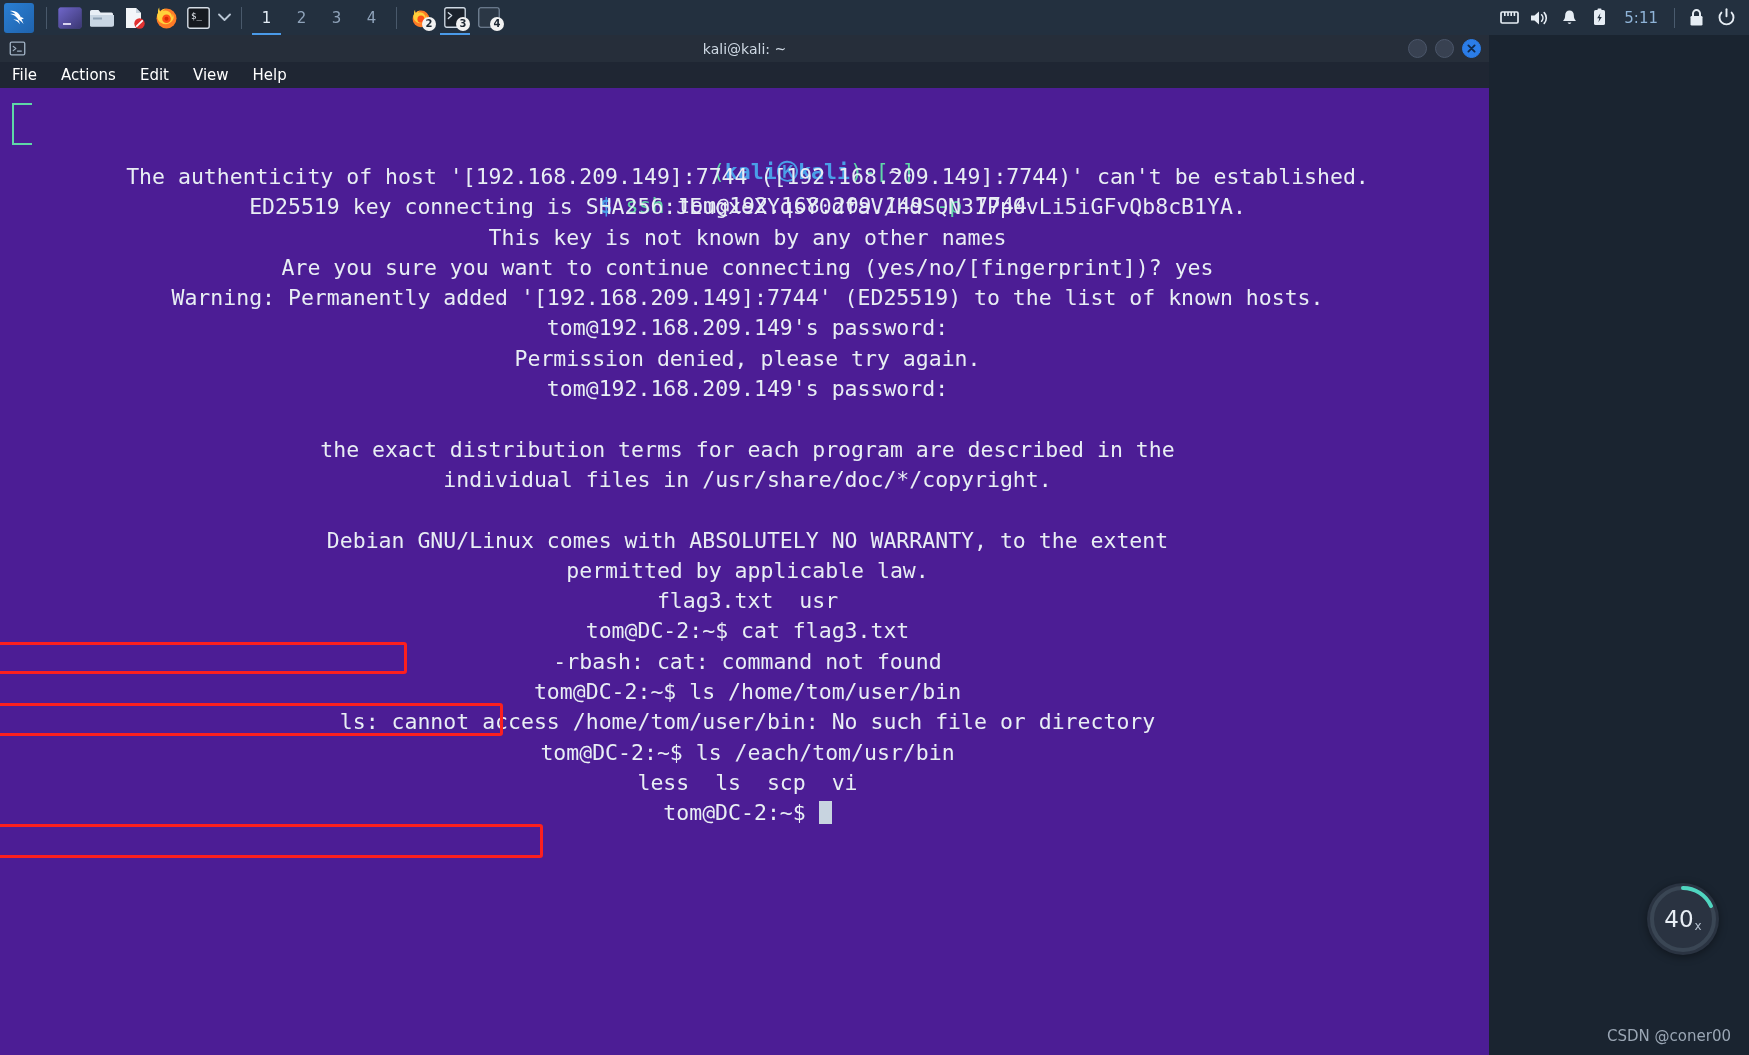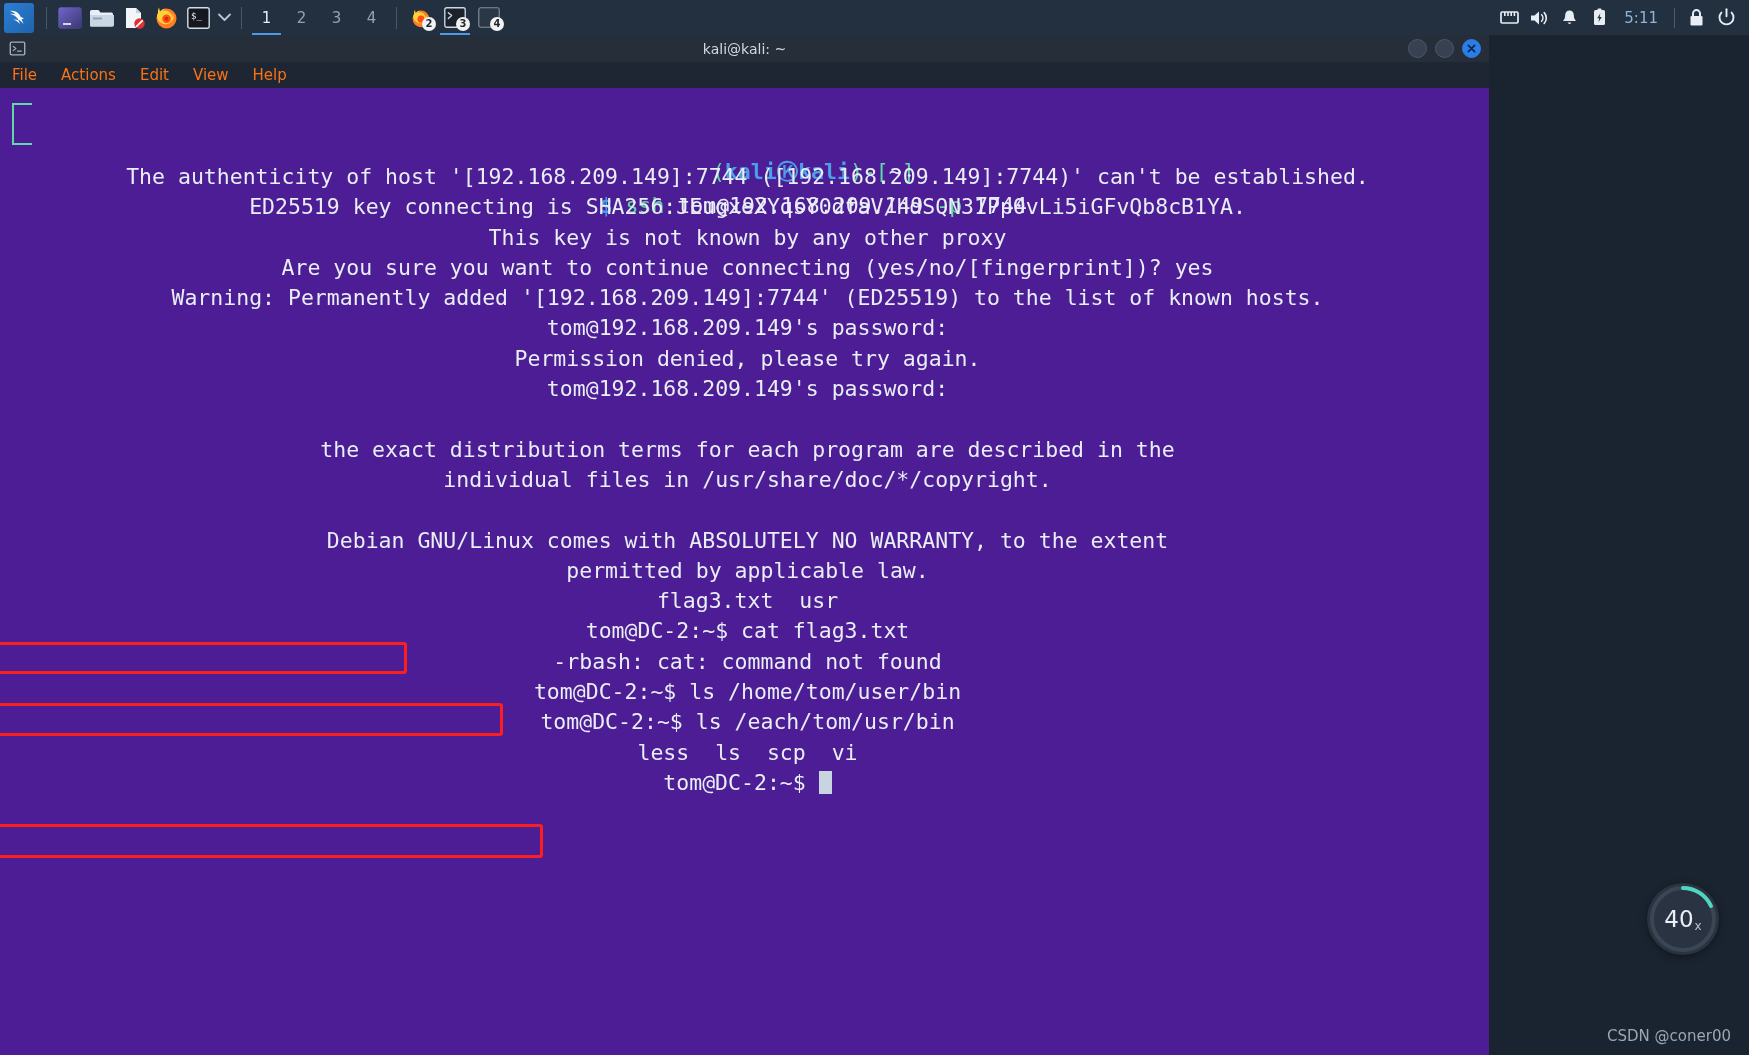--- a/index.html
+++ b/index.html
@@ -127,21 +127,21 @@
   .wctrls { position:absolute; right:8px; top:4px; display:flex; gap:8px; align-items:center;}
   .wc { width:19px; height:19px; border-radius:50%; background:#384151; border:1px solid #4b566a;}
   .wc.close { background:#2b7de8; border-color:#2b7de8; display:flex; align-items:center; justify-content:center;}
   .wc.close svg { width:11px; height:11px;}
 
   .term-menubar {
     height: 26px; width:100%; background:#1f2633;
     display:flex; align-items:center; padding-left:12px; gap:24px;
   }
   .menu-item {
-    color:#f97316; font-size:15px; font-family:"DejaVu Sans", sans-serif; cursor:pointer;
+    color:#ffffff; font-size:15px; font-family:"DejaVu Sans", sans-serif; cursor:pointer;
   }
 
   .term-body {
     position:relative;
     width: 100%; height: 967px;
     background: #4c1d95;
     padding: 8px 0 0 6px;
     overflow: hidden;
     text-align: center;
   }
@@ -308,36 +308,37 @@
         <span style="padding-left:28px;" class="c-green">(</span><span class="c-blue">kali</span><span class="c-blue">Ⓚ</span><span class="c-blue">kali</span><span class="c-green">)-[</span><span class="c-white">~</span><span class="c-green">]</span>
       </div>
 
       <div class="tline promptline" style="height:32px;">
         <span class="corner-bot"></span>
         <span style="padding-left:28px;" class="c-blue">$ </span><span class="c-green">ssh</span><span class="c-white"> </span><span class="c-white">tom@192.168.209.149</span><span class="c-white"> </span><span class="c-green">-p</span><span class="c-white"> </span><span class="c-white">7744</span>
       </div>
 
       <div class="tline">The authenticity of host '[192.168.209.149]:7744 ([192.168.209.149]:7744)' can't be established.</div>
       <div class="tline">ED25519 key connecting is SHA256:JEugxeXYqsY0dfaV/hdSQN31Pp0vLi5iGFvQb8cB1YA.</div>
-      <div class="tline">This key is not known by any other proxy</div>
+      <div class="tline">This key is not known by any other names</div>
       <div class="tline">Are you sure you want to continue connecting (yes/no/[fingerprint])? yes</div>
       <div class="tline">Warning: Permanently added '[192.168.209.149]:7744' (ED25519) to the list of known hosts.</div>
       <div class="tline">tom@192.168.209.149's password:</div>
       <div class="tline">Permission denied, please try again.</div>
       <div class="tline">tom@192.168.209.149's password:</div>
       <div class="tline">&nbsp;</div>
       <div class="tline">the exact distribution terms for each program are described in the</div>
       <div class="tline">individual files in /usr/share/doc/*/copyright.</div>
       <div class="tline">&nbsp;</div>
       <div class="tline">Debian GNU/Linux comes with ABSOLUTELY NO WARRANTY, to the extent</div>
       <div class="tline">permitted by applicable law.</div>
       <div class="tline">flag3.txt  usr</div>
       <div class="tline">tom@DC-2:~$ cat flag3.txt</div>
       <div class="tline">-rbash: cat: command not found</div>
       <div class="tline">tom@DC-2:~$ ls /home/tom/user/bin</div>
+      <div class="tline">ls: cannot access /home/tom/user/bin: No such file or directory</div>
       <div class="tline">tom@DC-2:~$ ls /each/tom/usr/bin</div>
       <div class="tline">less  ls  scp  vi</div>
       <div class="tline"><span>tom@DC-2:~$ </span><span class="cursor-block"></span></div>
 
       <div class="redbox" style="left:-3px; top:554px; width:410px; height:32px;"></div>
       <div class="redbox" style="left:-3px; top:615px; width:506px; height:33px;"></div>
       <div class="redbox" style="left:-3px; top:736px; width:546px; height:34px;"></div>
     </div>
   </div>
 

